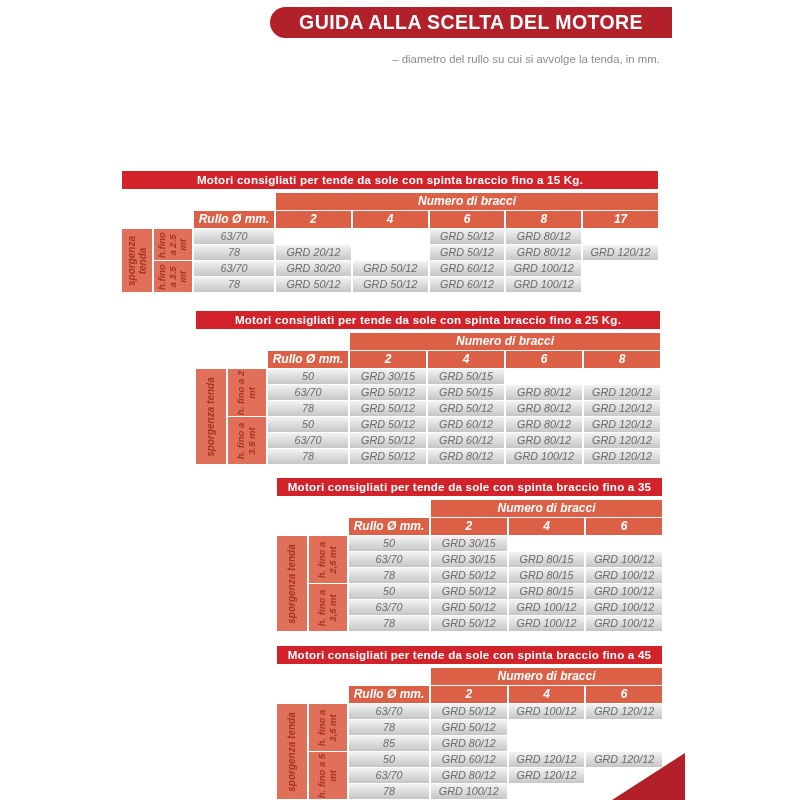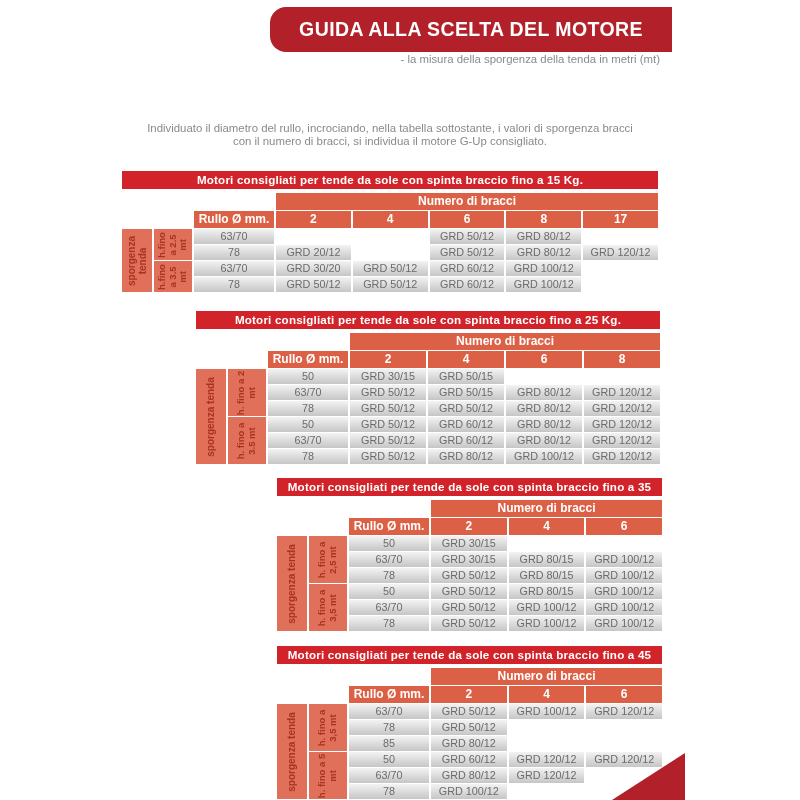--- a/index.html
+++ b/index.html
@@ -4,35 +4,35 @@
 <style>
   :root{
     --banner-red:#b22029; --table-title-red:#d2232a; --header-orange:#dc6045;
     --label-salmon:#e0705a; --label-text-red:#a93222; --cell-text:#6b6b6b; --muted:#8a8a8a;
   }
   html,body{margin:0;padding:0;background:#fff;}
   body{width:800px;height:800px;position:relative;overflow:hidden;
        font-family:"Liberation Sans",sans-serif;-webkit-font-smoothing:antialiased;}
   .page{position:absolute;inset:0;background:#fff;}
 
-  .banner{position:absolute;left:270px;top:7px;width:402px;height:45px;
+  .banner{position:absolute;left:270px;top:7px;width:402px;height:31px;
           background:var(--banner-red);border-radius:16px 0 0 16px;
           color:#fff;font-weight:bold;font-size:19.5px;letter-spacing:.4px;
           display:flex;align-items:center;justify-content:center;}
 
   .intro{position:absolute;left:240px;top:53px;width:420px;text-align:right;
          color:var(--muted);font-size:11.4px;line-height:13.2px;}
   .note{position:absolute;left:120px;top:122px;width:540px;text-align:center;
         color:var(--muted);font-size:11.4px;line-height:13.4px;}
 
   .tbl{position:absolute;}
   .tbl-title{height:18px;line-height:18px;background:var(--table-title-red);color:#fff;
              text-align:center;font-size:11.6px;font-weight:bold;margin-bottom:4px;
              letter-spacing:.2px;}
-  .tbl-grid{display:grid;row-gap:1px;column-gap:2px;}
+  .tbl-grid{display:grid;row-gap:1px;column-gap:2px;font-style:italic;}
   .hdr{background:var(--header-orange);color:#fff;text-align:center;
        font-size:12px;font-weight:bold;line-height:17px;}
   .bar{background:linear-gradient(180deg,#f3f3f3 0%,#dedede 45%,#c6c6c6 100%);
        color:var(--cell-text);text-align:center;font-size:10.8px;line-height:15px;
        white-space:nowrap;overflow:hidden;}
   .empty{background:transparent;}
   .vcell{background:var(--label-salmon);position:relative;overflow:hidden;}
   .vcell span{position:absolute;top:50%;left:50%;
               transform:translate(-50%,-50%) rotate(-90deg);
               text-align:center;font-size:9.5px;font-weight:bold;
@@ -45,27 +45,23 @@
 </head>
 <body>
 
 <div class="page">
 
   <div class="banner">
     <span>GUIDA ALLA SCELTA DEL MOTORE</span>
   </div>
 
   <div class="intro">
-    <div>- la misura della sporgenza della tenda in metri (mt)</div>
+    <div>– diametro del rullo su cui si avvolge la tenda, in mm.</div>
   </div>
 
-  <div class="note">
-    <div>Individuato il diametro del rullo, incrociando, nella tabella sottostante, i valori di sporgenza bracci</div>
-    <div>con il numero di bracci, si individua il motore G-Up consigliato.</div>
-  </div>
 
   <div class="tbl" style="left:122px;top:171px;width:536px;">
       <div class="tbl-title">Motori consigliati per tende da sole con spinta braccio fino a 15 Kg.</div>
       <div class="tbl-grid" style="grid-template-columns: 30px 38px 80px repeat(5, 1fr); grid-template-rows: 17px 17px repeat(4, 15px);">
         <div class="hdr" style="grid-area: 1 / 4 / auto / span 5;">Numero di bracci</div>
         <div class="hdr" style="grid-area: 2 / 3;">Rullo Ø mm.</div>
         <div class="hdr" style="grid-area: 2 / 4;">2</div>
         <div class="hdr" style="grid-area: 2 / 5;">4</div>
         <div class="hdr" style="grid-area: 2 / 6;">6</div>
         <div class="hdr" style="grid-area: 2 / 7;">8</div>

